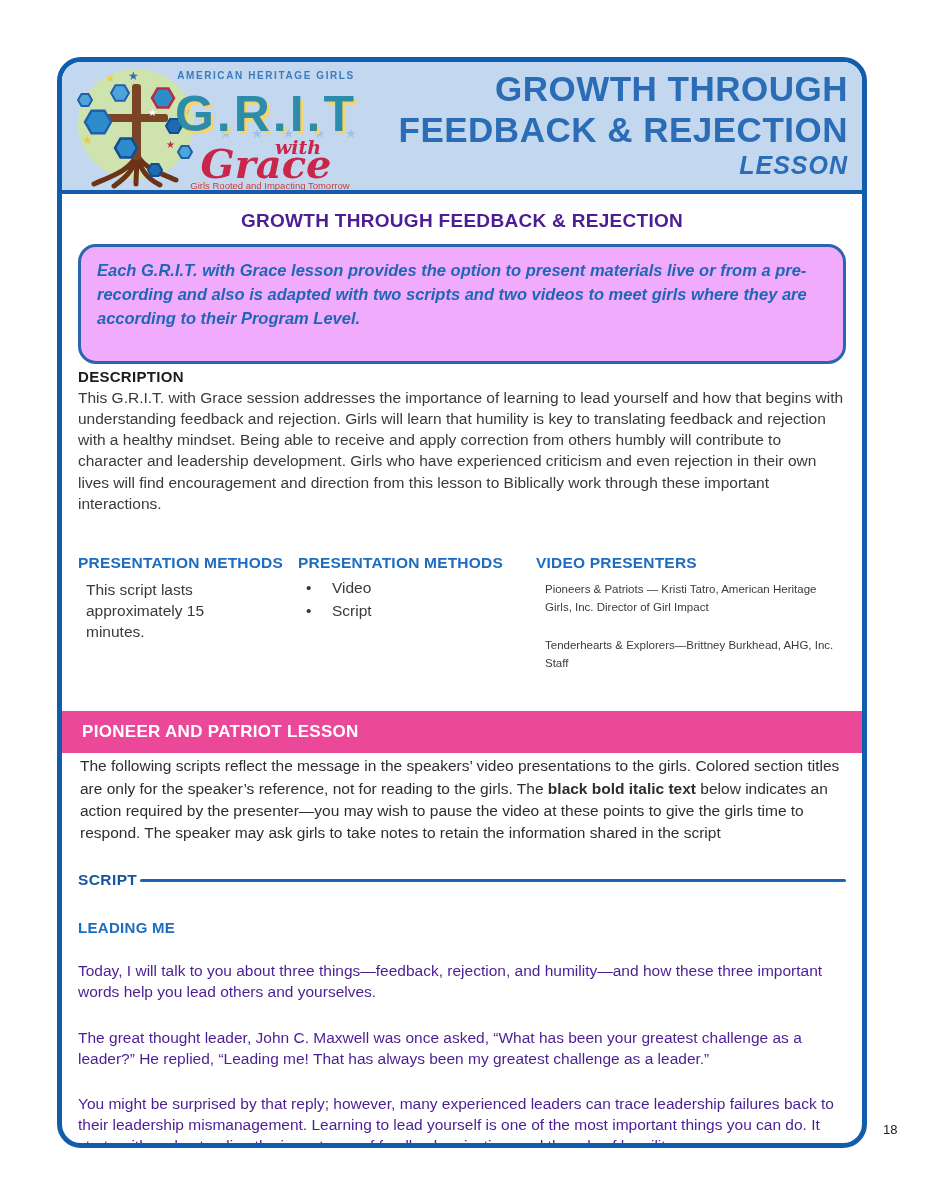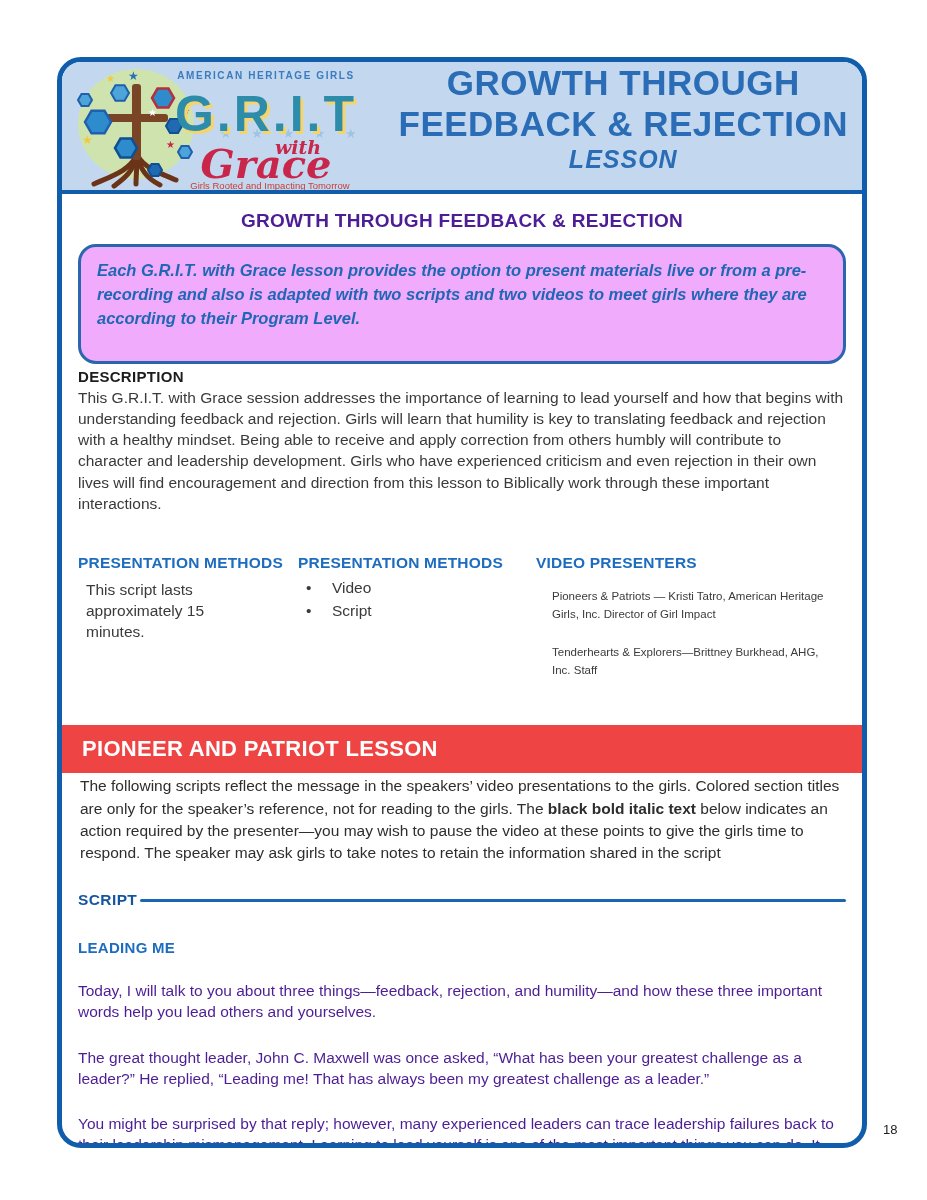--- a/index.html
+++ b/index.html
@@ -21,22 +21,22 @@
   
   .header {
     height: 128px;
     background: #c3d8ee;
     border-bottom: 4px solid #0f5dab;
     position: relative;
   }
   .logo-svg { position: absolute; left: 8px; top: 2px; }
   .title-block {
     position: absolute;
-    right: 14px; top: 0;
-    text-align: center;
+    right: 14px; top: 6px;
+    text-align: right;
     color: #2a6cb5;
   }
   .title-line {
     font-size: 35px; font-weight: bold;
     line-height: 41px; letter-spacing: 0.5px;
     white-space: nowrap;
   }
   .subtitle {
     font-size: 25px; font-weight: bold; font-style: italic;
     line-height: 31px; letter-spacing: 1px;
@@ -76,27 +76,27 @@
   .meta-col2 { width: 238px; }
   .meta-col3 { flex: 1; }
   .meta-heading {
     color: #1d6cc0; font-weight: bold; font-size: 15.5px;
     letter-spacing: 0.2px; margin: 0 0 5px;
   }
   .meta-text { font-size: 15.5px; color: #3a3a3a; line-height: 1.35; margin: 8px; width: 170px; }
   .bullet-list { list-style: none; margin: 0; padding: 0 0 0 8px; }
   .bullet-item { font-size: 15.5px; color: #3a3a3a; line-height: 1.45; display: flex; }
   .bullet-dot { width: 26px; color: #3a3a3a; }
-  .presenter { font-size: 11.5px; color: #3b3b3b; line-height: 1.55; margin: 16px; }
+  .presenter { font-size: 11.5px; color: #3b3b3b; line-height: 1.55; margin: 9px; }
   .presenter-gap { margin-top: 20px; }
   .banner {
-    background: #ef4444;
+    background: #ec4899;
     color: #ffffff;
     font-weight: bold;
-    font-size: 22px;
+    font-size: 17px;
     letter-spacing: 0.3px;
     padding: 11px 0 11px 20px;
     margin: 30px -16px 0;
   }
   .intro {
     font-size: 15.5px;
     color: #2e2e2e;
     line-height: 1.43;
     margin: 2px 2px 0;
   }

